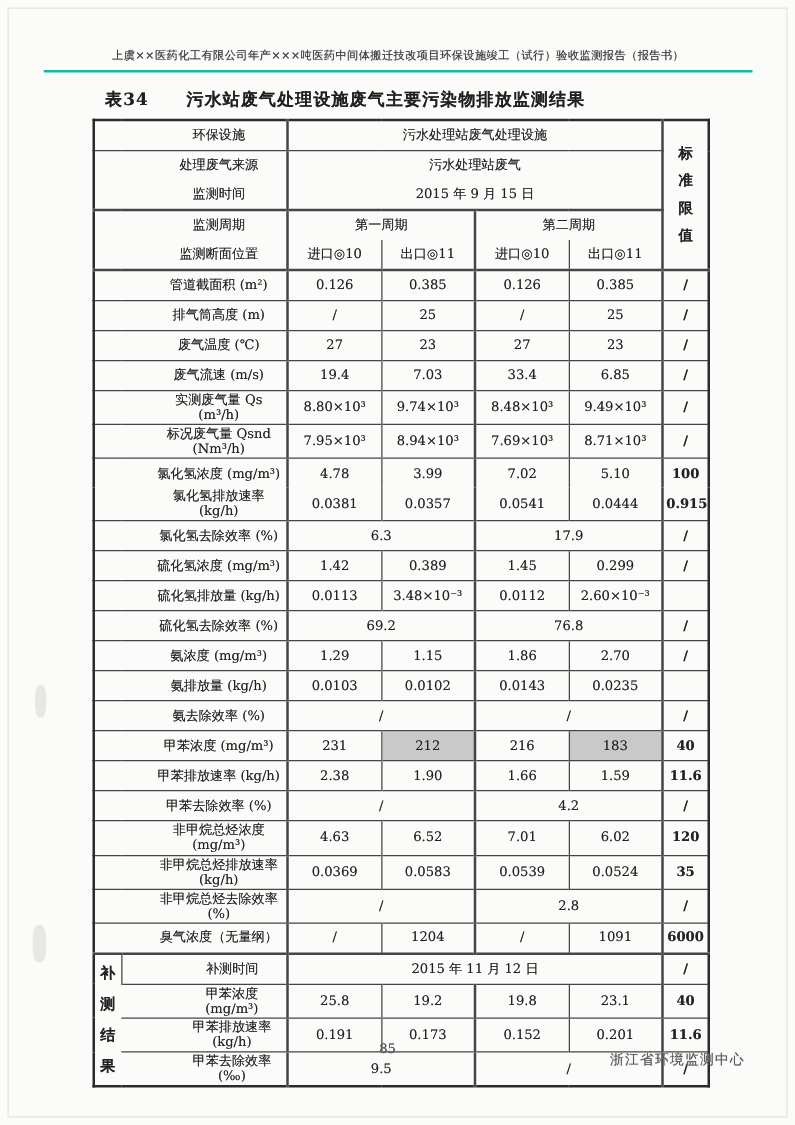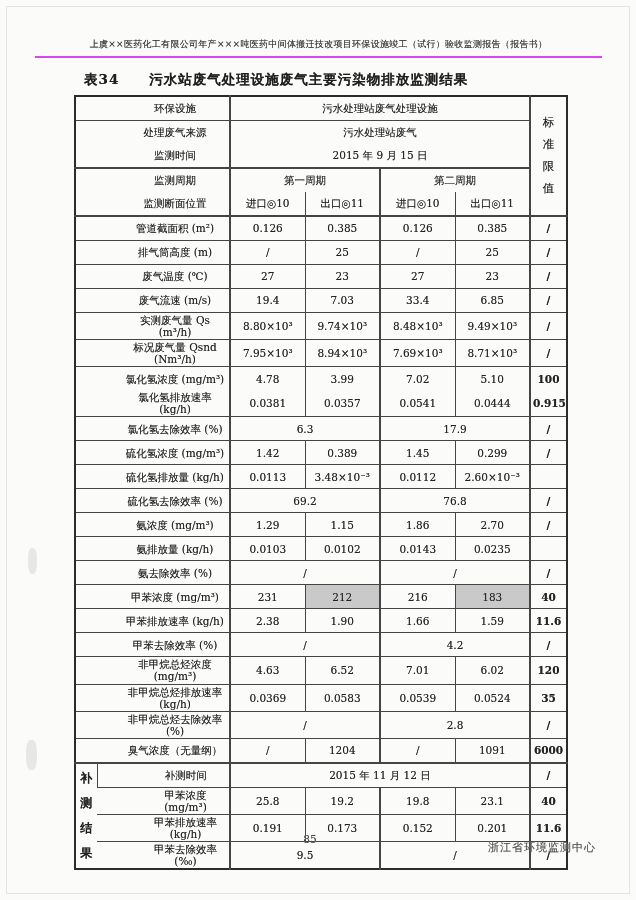--- a/index.html
+++ b/index.html
@@ -9,21 +9,21 @@
     font-family:"DejaVu Serif","DejaVu Sans",serif;
     color:#1f1f1f;
   }
   .page-frame{
     position:absolute;left:6px;top:6px;right:6px;bottom:6px;
     border:1px solid #e3e3df;pointer-events:none;
   }
   .running-header{
     position:absolute;left:35px;right:34px;top:38px;
     font-size:9px;color:#3c3c3c;text-align:center;letter-spacing:.3px;
-    padding-bottom:5px;border-bottom:2px solid #d946ef;
+    padding-bottom:5px;border-bottom:2px solid #14b8a6;
     white-space:nowrap;overflow:hidden;
     text-shadow:0 0 .6px #777;
   }
   .doc-title{
     position:absolute;left:84px;top:71px;
     font-size:13.5px;font-weight:bold;letter-spacing:1px;
     text-shadow:0 0 .5px #666;
   }
   .doc-title .t-label{margin-right:30px;}
   table.mon{
@@ -40,21 +40,21 @@
     color:#222;text-shadow:0 0 .5px #8a8a8a;
     overflow:hidden;
   }
   tr:first-child td{border-top:0;}
   td:first-child{border-left:0;}
   td.vs{border-left-width:2px;}
   tr.ht td{border-top-width:2px;}
   tr.nl td{border-top-width:0;}
   td.lab{font-size:10.5px;padding-left:47px;}
   td.lim{font-weight:bold;font-size:10.5px;}
-  td.limh{font-weight:normal;font-size:11.5px;word-break:break-all;line-height:1.9;padding:0 7px;}
+  td.limh{font-weight:bold;font-size:11.5px;word-break:break-all;line-height:1.9;padding:0 7px;}
   td.vlab{font-weight:bold;font-size:12px;word-break:break-all;line-height:2.1;padding:0 4px;}
   .footer-num{
     position:absolute;left:0;right:16px;top:833px;text-align:center;
     font-size:10.5px;color:#4a4a4a;text-shadow:0 0 .5px #999;
   }
   .footer-org{
     position:absolute;right:40px;top:840px;
     font-size:11px;color:#555;letter-spacing:1px;text-shadow:0 0 .7px #999;
   }
   .smudge{position:absolute;background:rgba(90,90,90,.12);border-radius:40%;pointer-events:none;}

